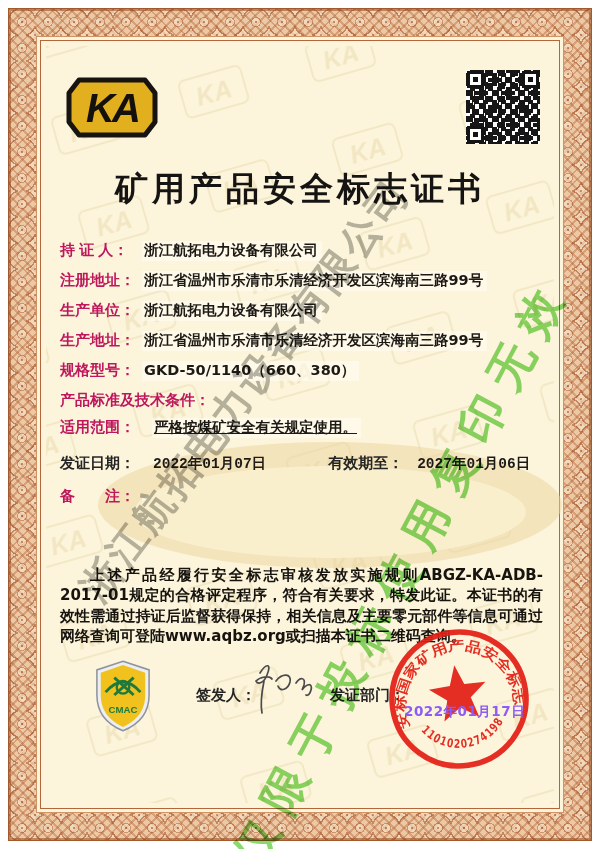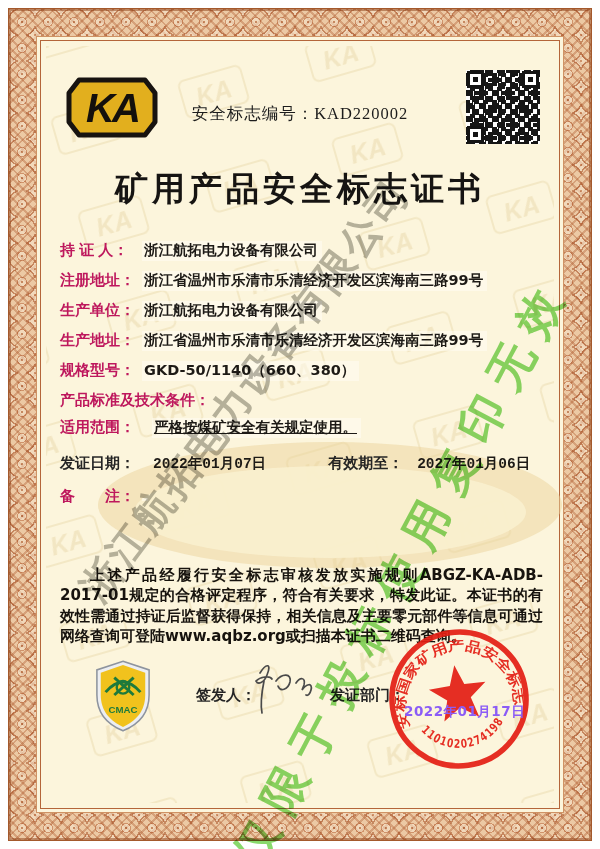--- a/index.html
+++ b/index.html
@@ -86,23 +86,20 @@
     <ellipse cx="330" cy="512" rx="196" ry="46" fill="#f9efcd" opacity="0.95"></ellipse>
   </svg>
 
   <div class="content">
 
     <svg class="ka-logo" viewBox="0 0 92 61">
       <polygon points="13,3 79,3 89,16 89,45 79,58 13,58 3,45 3,16" fill="#e2af1e" stroke="#171310" stroke-width="5" stroke-linejoin="round"></polygon>
       <text x="46" y="45" text-anchor="middle" font-size="40" font-weight="bold" font-style="italic" fill="#14100c" font-family="Liberation Sans, sans-serif" letter-spacing="-3">KA</text>
     </svg>
 
-    <div class="hdr-number">
-      <span>安全标志编号：</span><span>KAD220002</span>
-    </div>
 
     <div class="qr">
       <div class="finder f-tl">
           <div></div>
         </div>
       <div class="finder f-tr">
           <div></div>
         </div>
       <div class="finder f-bl">
           <div></div>

